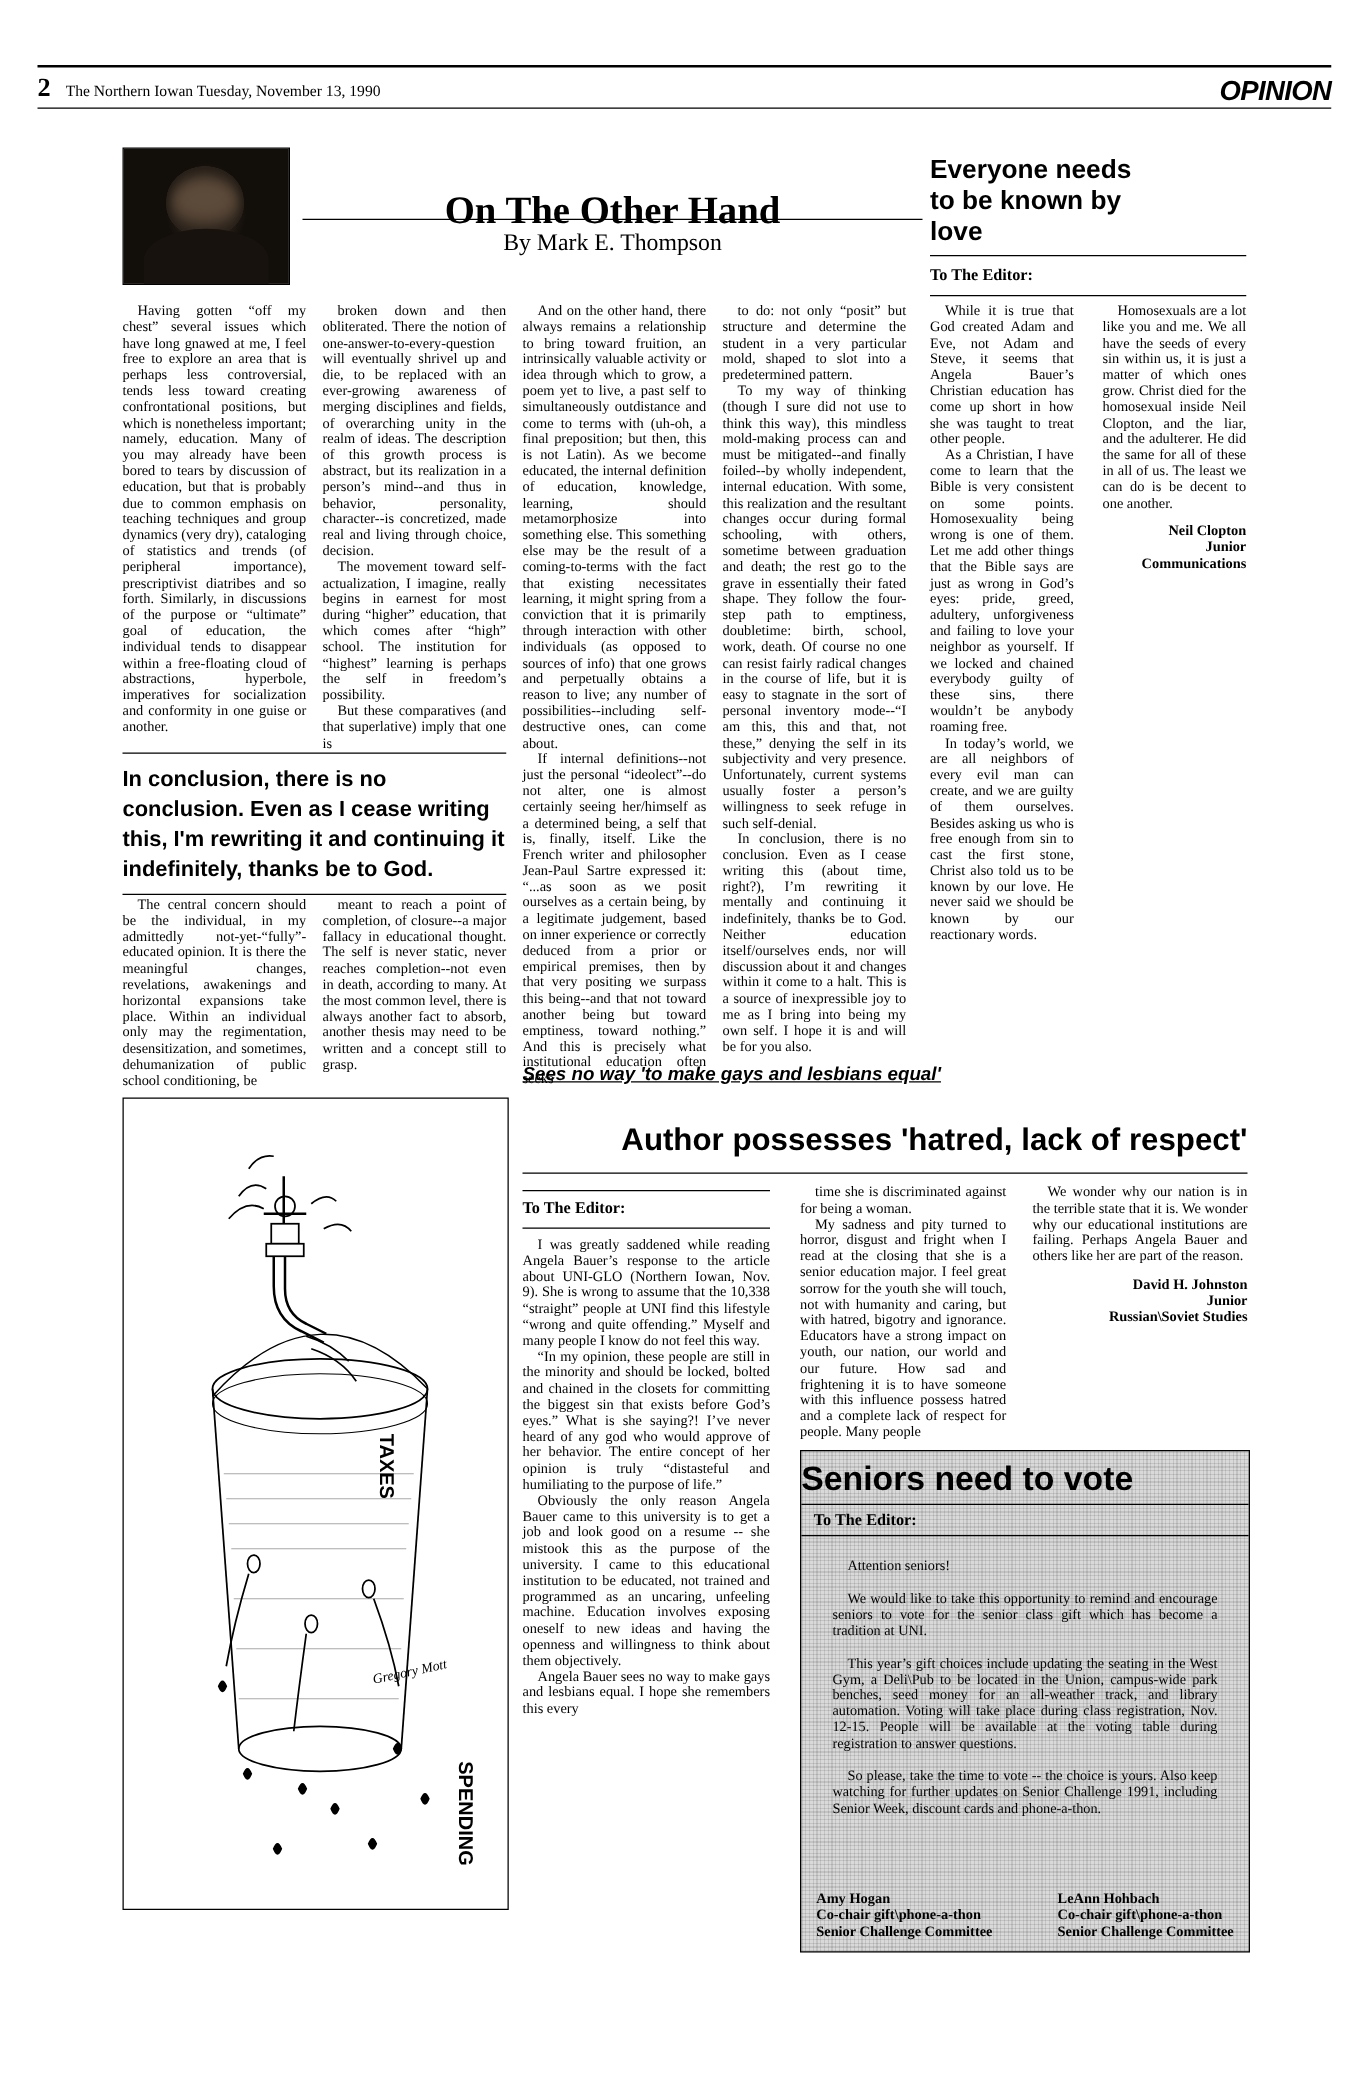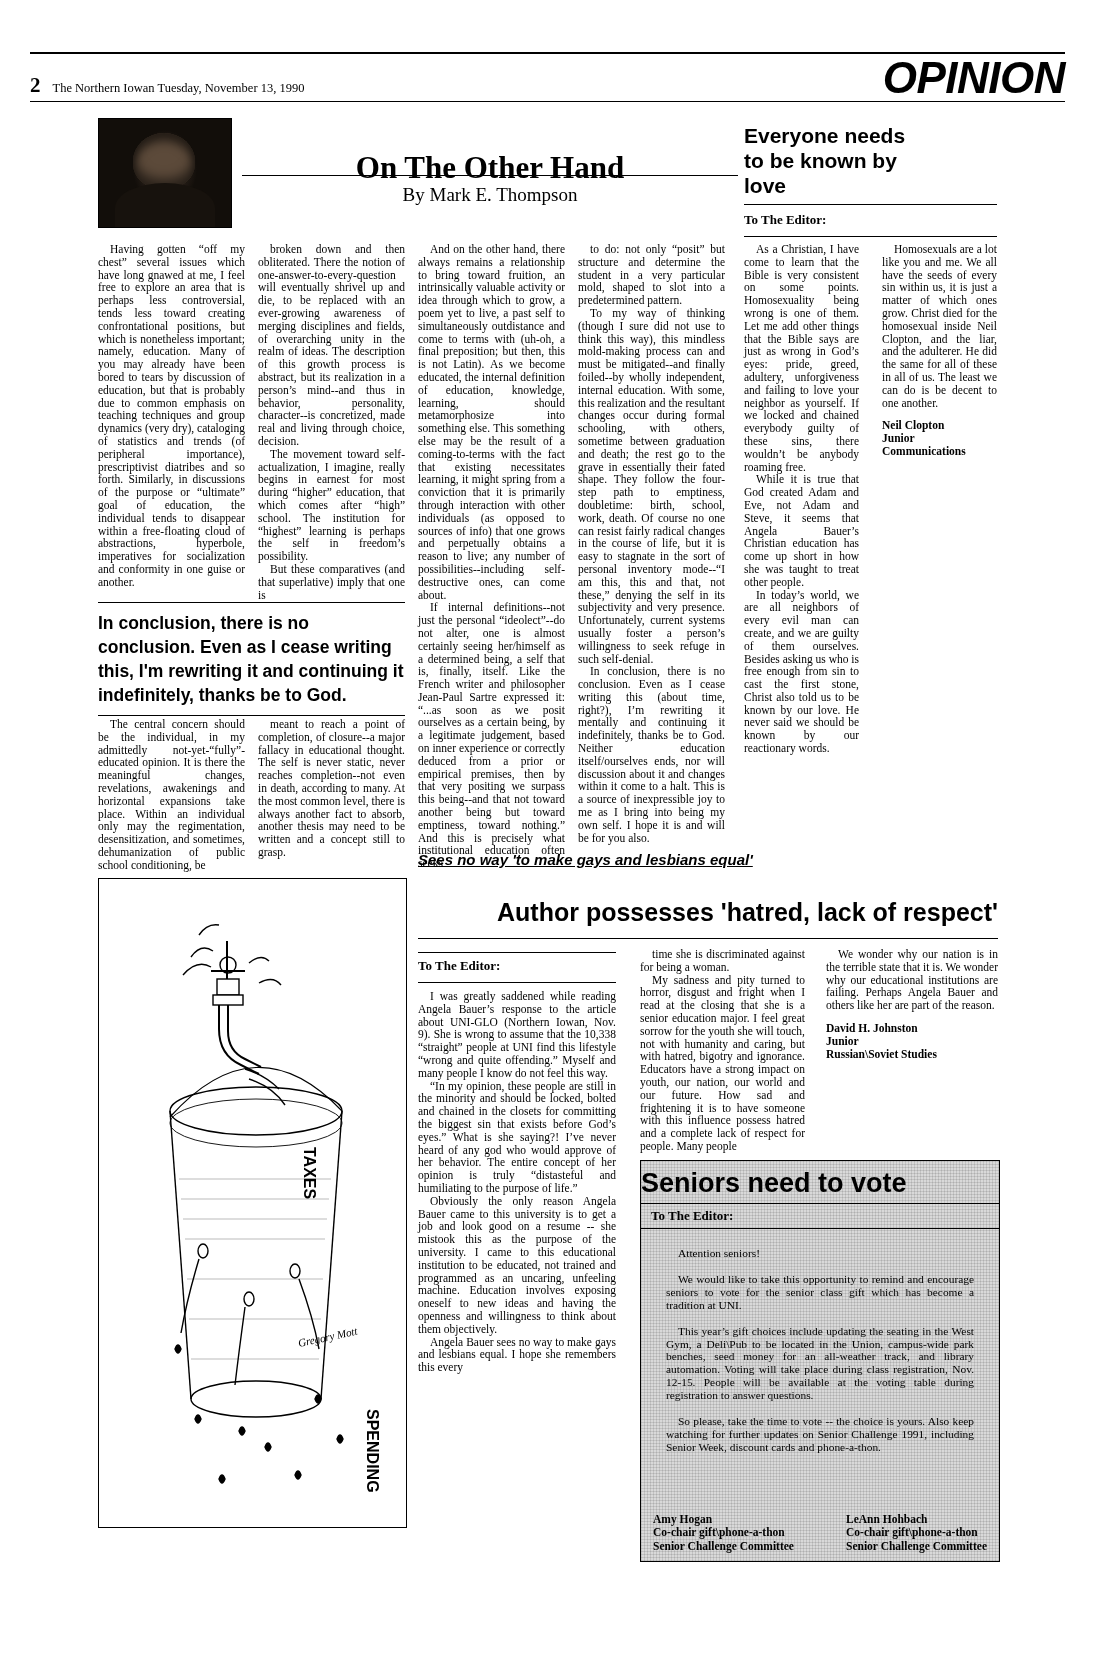--- a/index.html
+++ b/index.html
@@ -50,21 +50,21 @@
     font-family: "Liberation Serif", serif;
   }
   .masthead-info {
     font-size: 12.5px;
     font-family: "Liberation Serif", serif;
   }
   .section-title {
     font-family: "Liberation Sans", sans-serif;
     font-style: italic;
     font-weight: bold;
-    font-size: 44px;
+    font-size: 22px;
     letter-spacing: -0.5px;
     line-height: 0.9;
   }
   .masthead-rule-bot {
     border-top: 1.5px solid #000;
     margin-top: 3px;
   }
 
   
   .col { position: absolute; font-size: 11.5px; line-height: 12.8px; text-align: justify; }
@@ -188,21 +188,21 @@
   }
   .r1 { left: 744px; top: 243px; width: 115px; }
   .r2 { left: 882px; top: 243px; width: 115px; }
   .sig {
     text-align: right;
     font-weight: bold;
     font-size: 11.5px;
     line-height: 13px;
     margin-top: 10px;
   }
-  .sig p { text-indent: 0; text-align: left; }
+  .sig p { text-indent: 0; text-align: right; }
 
   
   .cartoon {
     position: absolute;
     left: 98px;
     top: 878px;
     width: 307px;
     height: 648px;
     border: 1.2px solid #000;
     background: #fff;
@@ -366,22 +366,22 @@
   </div>
   <div class="col c2b">
     <p>meant to reach a point of completion, of closure--a major fallacy in educational thought. The self is never static, never reaches completion--not even in death, according to many. At the most common level, there is always another fact to absorb, another thesis may need to be written and a concept still to grasp.</p>
   </div>
 
   <div class="rail-title">Everyone needs to be known by love</div>
   <div class="rail-rule"></div>
   <div class="rail-tte">To The Editor:</div>
   <div class="rail-rule2"></div>
   <div class="col r1">
+    <p>While it is true that God created Adam and Eve, not Adam and Steve, it seems that Angela Bauer’s Christian education has come up short in how she was taught to treat other people.</p>
     <p>As a Christian, I have come to learn that the Bible is very consistent on some points. Homosexuality being wrong is one of them. Let me add other things that the Bible says are just as wrong in God’s eyes: pride, greed, adultery, unforgiveness and failing to love your neighbor as yourself. If we locked and chained everybody guilty of these sins, there wouldn’t be anybody roaming free.</p>
-    <p>While it is true that God created Adam and Eve, not Adam and Steve, it seems that Angela Bauer’s Christian education has come up short in how she was taught to treat other people.</p>
     <p>In today’s world, we are all neighbors of every evil man can create, and we are guilty of them ourselves. Besides asking us who is free enough from sin to cast the first stone, Christ also told us to be known by our love. He never said we should be known by our reactionary words.</p>
   </div>
   <div class="col r2">
     <p>Homosexuals are a lot like you and me. We all have the seeds of every sin within us, it is just a matter of which ones grow. Christ died for the homosexual inside Neil Clopton, and the liar, and the adulterer. He did the same for all of these in all of us. The least we can do is be decent to one another.</p>
     <div class="sig">
       <p>Neil Clopton</p>
       <p>Junior</p>
       <p>Communications</p>
     </div>
   </div>

